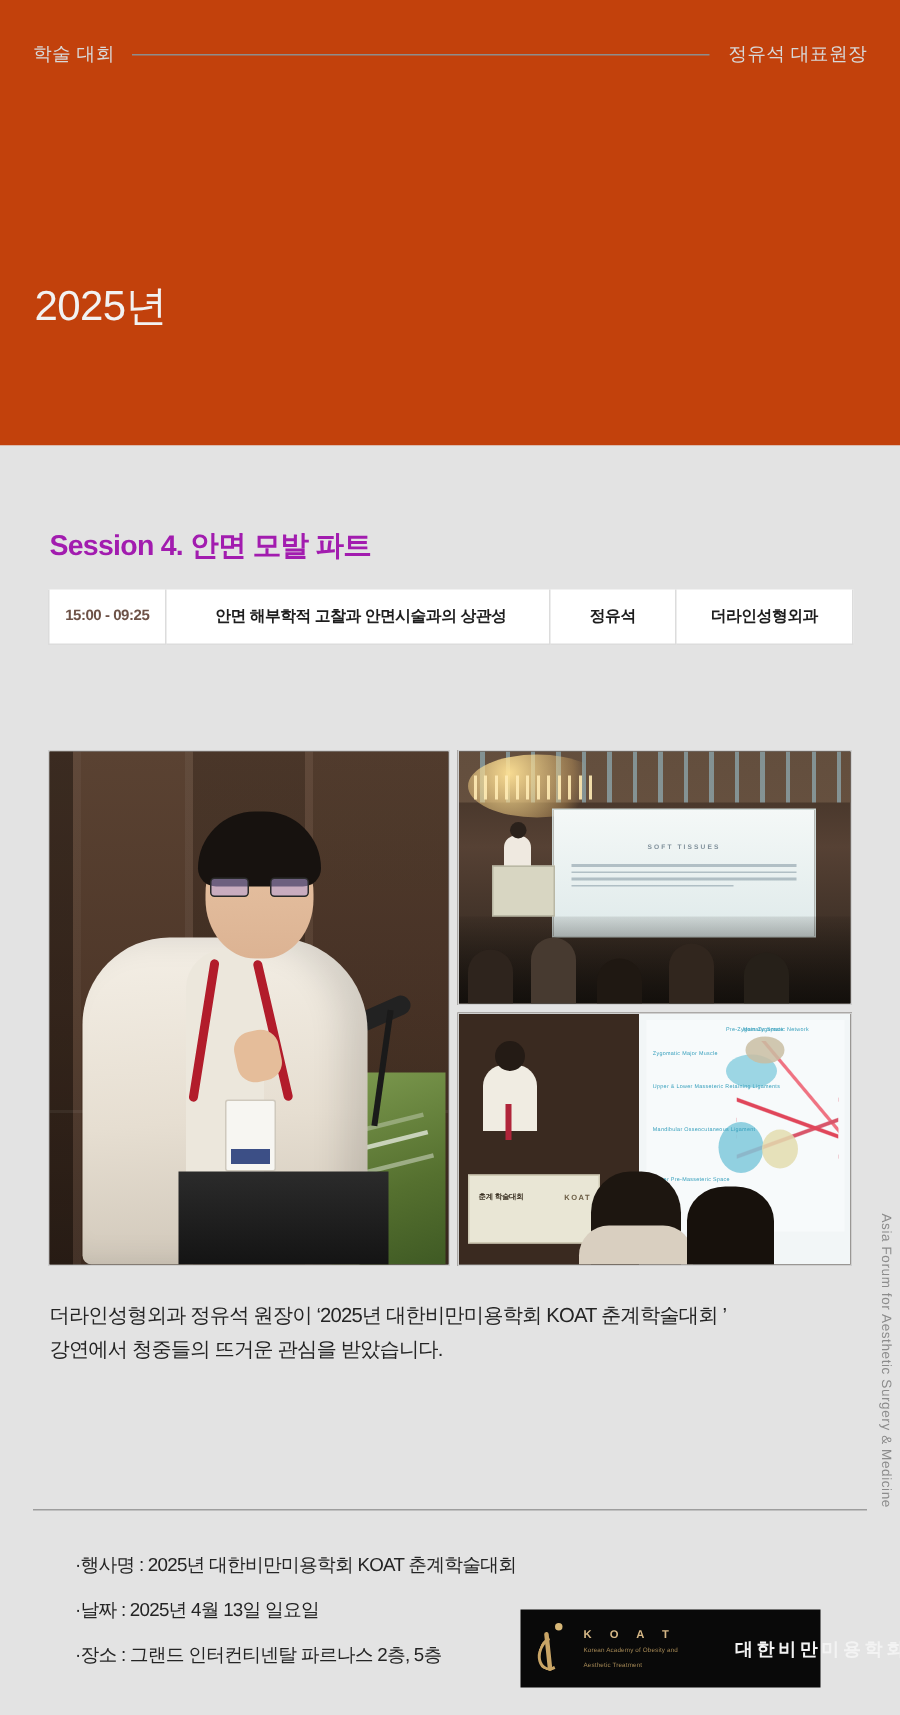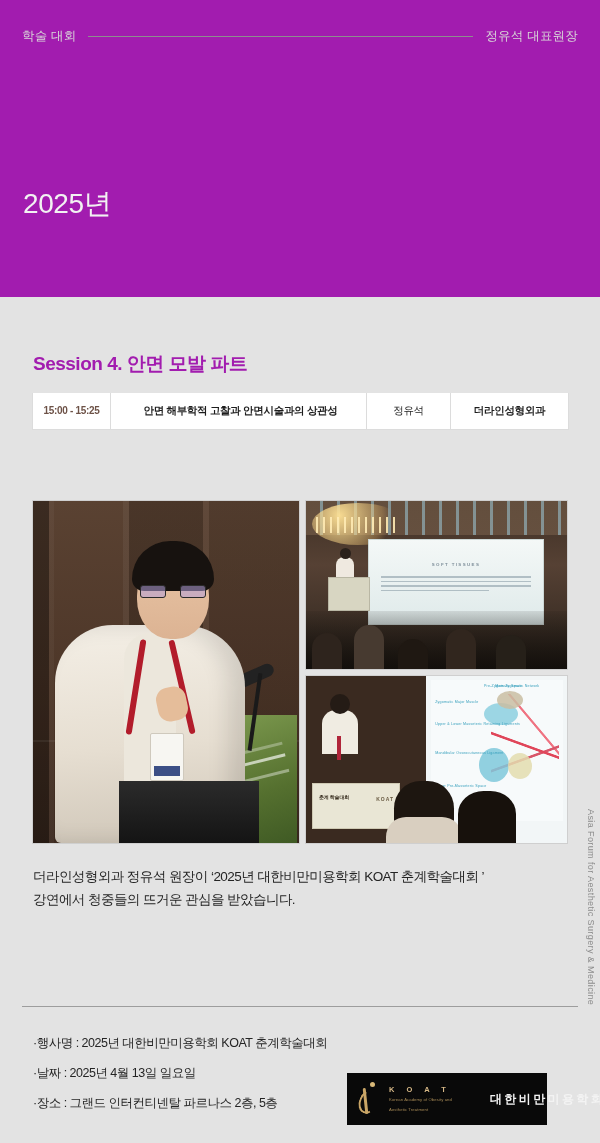--- a/index.html
+++ b/index.html
@@ -7,21 +7,21 @@
   body {
     font-family: "Liberation Sans", "DejaVu Sans", sans-serif;
     background:#e3e3e3;
     width:600px; height:1143px;
     overflow:hidden;
     position:relative;
   }
 
   
   .hero {
-    background:#a21caf;
+    background:#c2410c;
     height:297px;
     position:relative;
     width:600px;
   }
   .hero-topbar {
     position:absolute;
     top:28px; left:22px; right:22px;
     display:flex; align-items:center; gap:12px;
   }
   .hero-eyebrow, .hero-person {
@@ -98,21 +98,21 @@
     height:36px;
     font-size:10.5px;
     border:1px solid #dcdcdc;
     border-top:none;
     padding:0 10px;
     letter-spacing:-.3px;
     color:#1d1d1d;
   }
   .c-time  { width:78px;  text-align:center; color:#6d5247 !important; font-weight:bold; font-size:10px !important; }
   .c-topic { width:256px; text-align:center; font-weight:bold; padding-left:14px !important; }
-  .c-spk   { width:84px;  text-align:center; font-weight:normal; }
+  .c-spk   { width:84px;  text-align:center; font-weight:bold; }
   .c-org   { width:118px; text-align:center; font-weight:bold; }
 
   
   .gallery {
     position:absolute;
     left:32px; top:203px;
     width:536px; height:344px;
     display:flex; gap:5px;
   }
   .photo {
@@ -374,21 +374,21 @@
   
   .divider {
     position:absolute;
     left:22px; right:22px; top:709px;
     height:1px; background:#9d9d9d;
   }
 
   
   .footer-info {
     position:absolute;
-    left:33px; top:738px;
+    left:50px; top:738px;
   }
   .footer-info li {
     list-style:none;
     font-size:12.5px;
     color:#242424;
     letter-spacing:-.5px;
     margin-bottom:13px;
     white-space:nowrap;
   }
   .logo-box {
@@ -450,21 +450,21 @@
   </h1>
 </section>
 
 <section class="sheet">
 
   <h2 class="session-heading">Session 4. 안면 모발 파트</h2>
 
   <table class="sched">
     <tbody>
       <tr class="row">
-        <td class="c-time">15:00 - 15:25</td>
+        <td class="c-time">15:00 - 09:25</td>
         <td class="c-topic">안면 해부학적 고찰과 안면시술과의 상관성</td>
         <td class="c-spk">정유석</td>
         <td class="c-org">더라인성형외과</td>
       </tr>
     </tbody>
   </table>
 
   <div class="gallery">
 
     <div class="photo ph-main">

